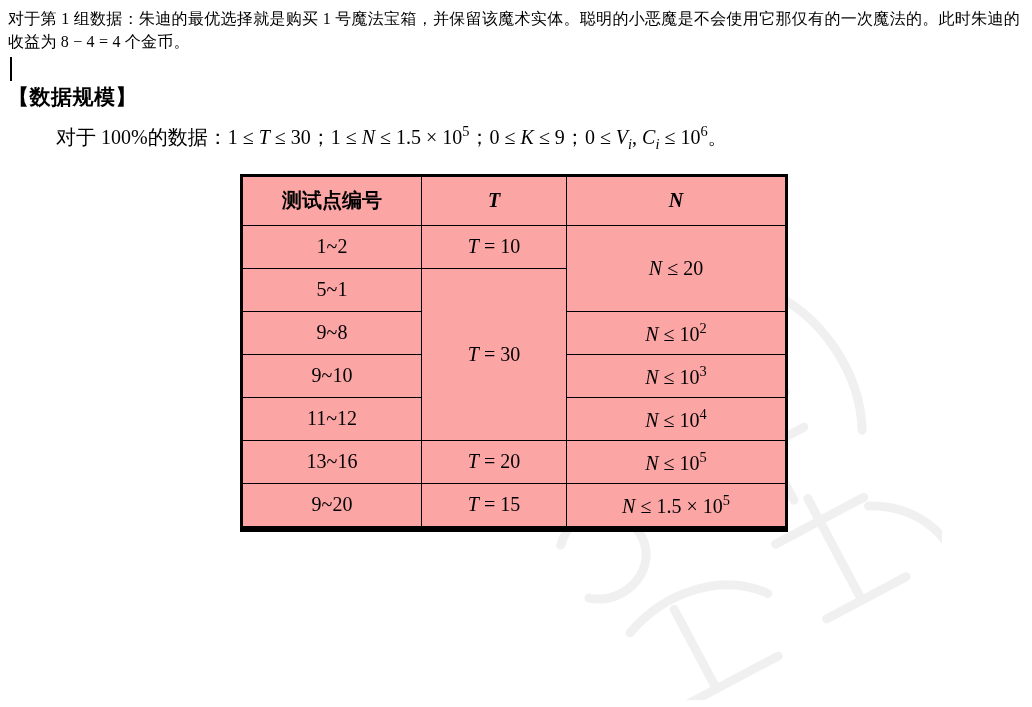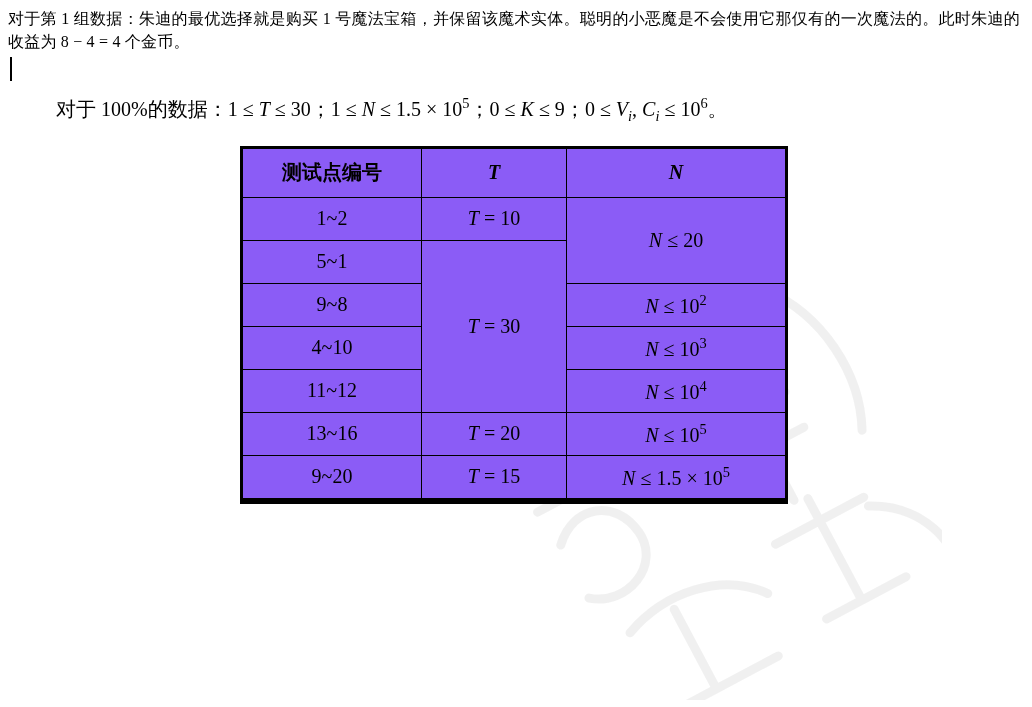--- a/index.html
+++ b/index.html
@@ -93,21 +93,21 @@
   
   .table-wrap {
     display: flex;
     justify-content: center;
     margin-top: 18px;
   }
   table.data-table {
     border-collapse: collapse;
     border: 3px solid #000;
     border-bottom-width: 6px;
-    background: #8b5cf6;
+    background: #fca5a5;
   }
   table.data-table td, table.data-table th {
     border: 1.5px solid #000;
     padding: 6px 10px;
     text-align: center;
     font-size: 20px;
     font-weight: normal;
     min-width: 96px;
     height: 30px;
     font-family: "Liberation Serif", "DejaVu Serif", serif;
@@ -143,20 +143,21 @@
     </svg>
   </div>
 
   <div class="content">
 
 
     <p class="para">对于第 1 组数据：朱迪的最优选择就是购买 1 号魔法宝箱，并保留该魔术实体。聪明的小恶魔是不会使用它那仅有的一次魔法的。此时朱迪的收益为 8 − 4 = 4 个金币。</p>
 
     <div class="cursor-line"></div>
 
+    <div class="section-heading">【数据规模】</div>
 
     <div class="scale-line">
       <span>对于 100%的数据：</span><span class="nowrap">1 ≤ <span class="mathit">T</span> ≤ 30；</span><span class="nowrap">1 ≤ <span class="mathit">N</span> ≤ 1.5 × 10<sup>5</sup>；</span><span class="nowrap">0 ≤ <span class="mathit">K</span> ≤ 9；</span><span class="nowrap">0 ≤ <span class="mathit">V<sub>i</sub></span>, <span class="mathit">C<sub>i</sub></span> ≤ 10<sup>6</sup>。</span>
     </div>
 
     <div class="table-wrap">
       <table class="data-table">
         <thead>
           <tr>
             <td class="col-id">测试点编号</td>
@@ -172,21 +173,21 @@
           </tr>
           <tr>
             <td>5~1</td>
             <td rowspan="4"><span class="mathit">T</span> = 30</td>
           </tr>
           <tr>
             <td>9~8</td>
             <td><span class="mathit">N</span> ≤ 10<sup>2</sup></td>
           </tr>
           <tr>
-            <td>4~10</td>
+            <td>9~10</td>
             <td><span class="mathit">N</span> ≤ 10<sup>3</sup></td>
           </tr>
           <tr>
             <td>11~12</td>
             <td><span class="mathit">N</span> ≤ 10<sup>4</sup></td>
           </tr>
           <tr>
             <td>13~16</td>
             <td><span class="mathit">T</span> = 20</td>
             <td><span class="mathit">N</span> ≤ 10<sup>5</sup></td>

